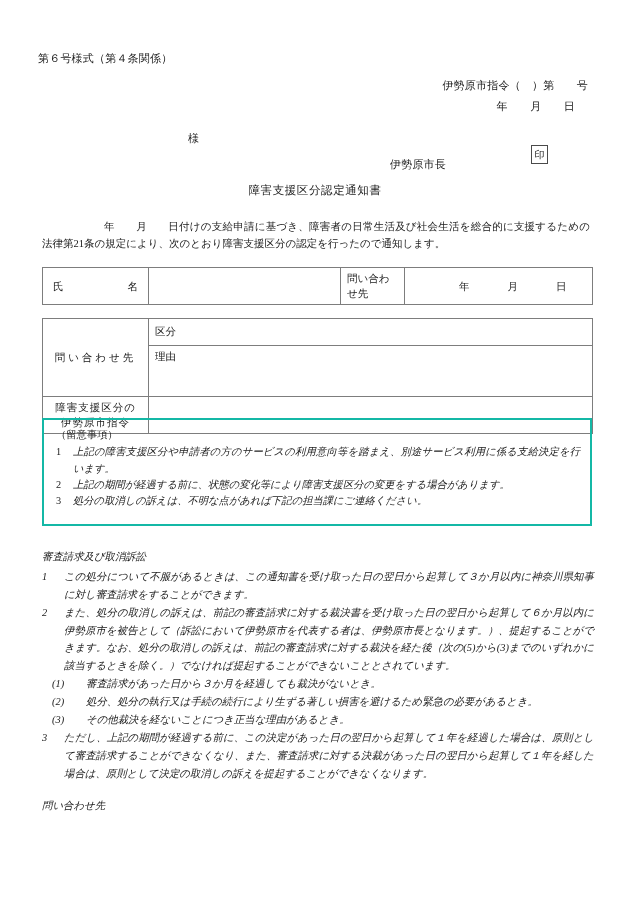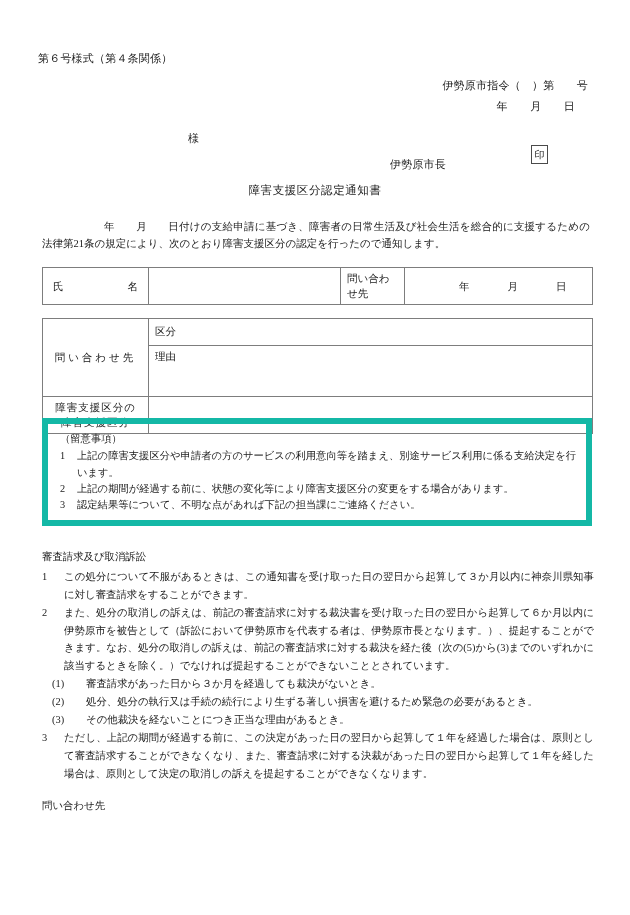--- a/index.html
+++ b/index.html
@@ -118,47 +118,49 @@
     text-align: center;
     letter-spacing: 1px;
     line-height: 1.45;
   }
 
   
   #notes-box {
     position: absolute;
     left: 42px; top: 418px;
     width: 550px; height: 108px;
-    border: 6px solid #14b8a6;
+    border: 2px solid #14b8a6;
     box-sizing: border-box;
     padding: 7px 10px 0 12px;
     font-size: 10.3px;
     line-height: 1.58;
   }
   #notes-box .note-heading { margin-bottom: 1px; }
   .note-item {
     display: flex;
     white-space: normal;
   }
   .note-item .marker {
     flex: 0 0 auto;
     width: 17px;
   }
   .note-item .note-text {
     flex: 1;
     text-align: justify;
+    font-style: italic;
   }
 
   
   #appeal-section {
     position: absolute;
     left: 42px; top: 548px;
     width: 552px;
     font-size: 10.4px;
     line-height: 1.72;
+    font-style: italic;
   }
   #appeal-section .section-heading {
     margin-bottom: 2px;
   }
   .appeal-item {
     display: flex;
     white-space: normal;
     margin-bottom: 0;
   }
   .appeal-item > .marker {
@@ -243,41 +245,41 @@
       <tr>
         <td rowspan="2" class="label-cell">問い合わせ先</td>
         <td style="height:20px">区分</td>
       </tr>
       <tr>
         <td style="height:44px; vertical-align:top;">理由</td>
       </tr>
       <tr>
         <td class="label-cell-tight">
           <div>障害支援区分の</div>
-          <div>障害支援区分</div>
+          <div>伊勢原市指令</div>
         </td>
         <td style="height:30px"></td>
       </tr>
     </tbody>
   </table>
 
   <div id="notes-box">
     <div class="note-heading">（留意事項）</div>
 
     <div class="note-item">
       <span class="marker">1</span>
       <span class="note-text">上記の障害支援区分や申請者の方のサービスの利用意向等を踏まえ、別途サービス利用に係る支給決定を行います。</span>
     </div>
     <div class="note-item">
       <span class="marker">2</span>
       <span class="note-text">上記の期間が経過する前に、状態の変化等により障害支援区分の変更をする場合があります。</span>
     </div>
     <div class="note-item">
       <span class="marker">3</span>
-      <span class="note-text">認定結果等について、不明な点があれば下記の担当課にご連絡ください。</span>
+      <span class="note-text">処分の取消しの訴えは、不明な点があれば下記の担当課にご連絡ください。</span>
     </div>
   </div>
 
   <div id="appeal-section">
 
     <div class="section-heading">審査請求及び取消訴訟</div>
 
     <div class="appeal-item">
       <span class="marker">1</span>
       <span class="body">この処分について不服があるときは、この通知書を受け取った日の翌日から起算して３か月以内に神奈川県知事に対し審査請求をすることができます。</span>

